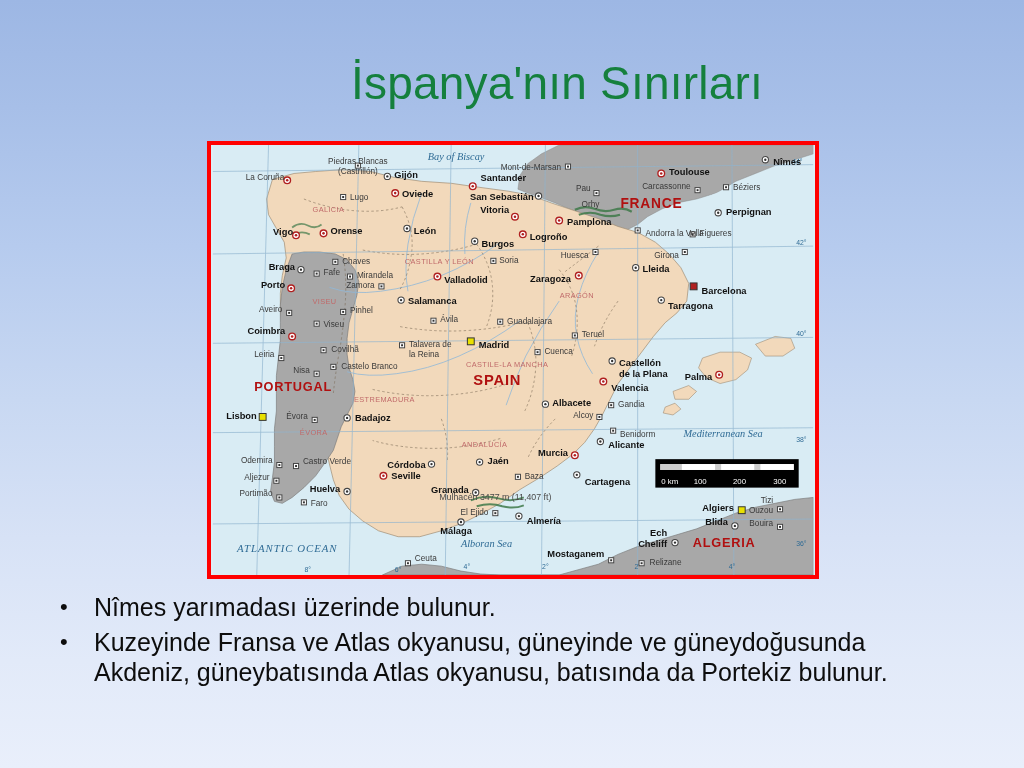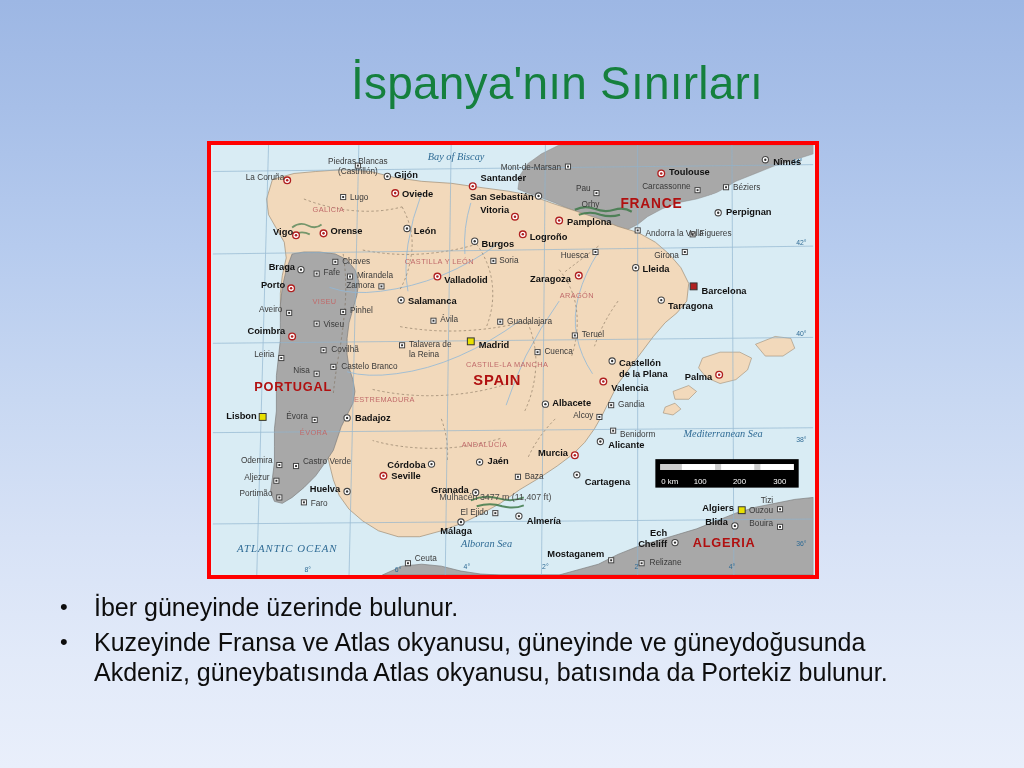--- a/index.html
+++ b/index.html
@@ -643,20 +643,20 @@
             </g>
           </g>
       </g>
       <rect x="207" y="141" width="612" height="438" fill="none"></rect>
     </svg>
   </div>
 
   <div class="bullets">
     <div class="bullet">
       <span class="dot">•</span>
-      <span class="btxt">İber güneyinde üzerinde bulunur.</span>
+      <span class="btxt">Nîmes yarımadası üzerinde bulunur.</span>
     </div>
     <div class="bullet">
       <span class="dot">•</span>
       <span class="btxt">Kuzeyinde Fransa ve Atlas okyanusu, güneyinde ve güneydoğusunda Akdeniz, güneybatısında Atlas okyanusu, batısında da Portekiz bulunur.</span>
     </div>
   </div>
 </div>
 
 </body></html>

